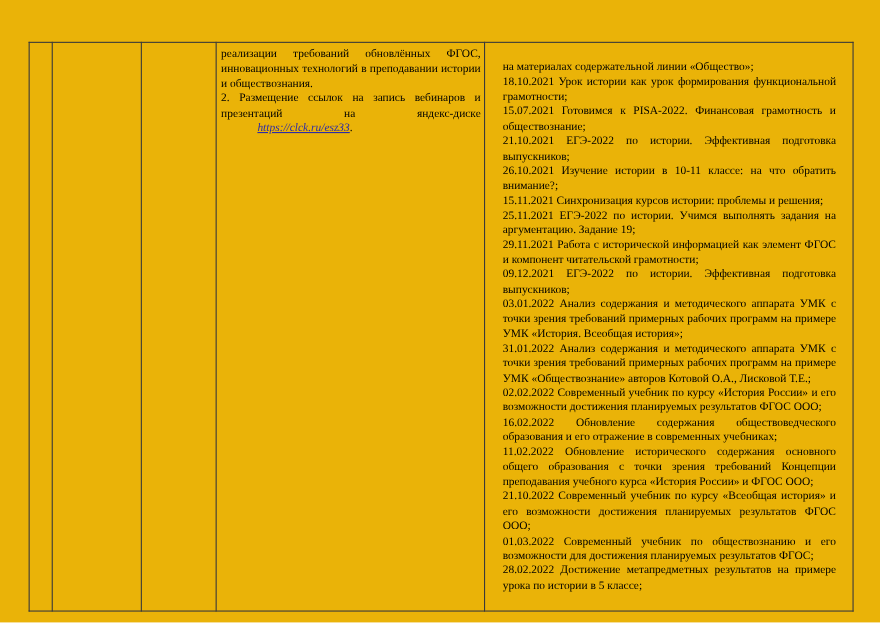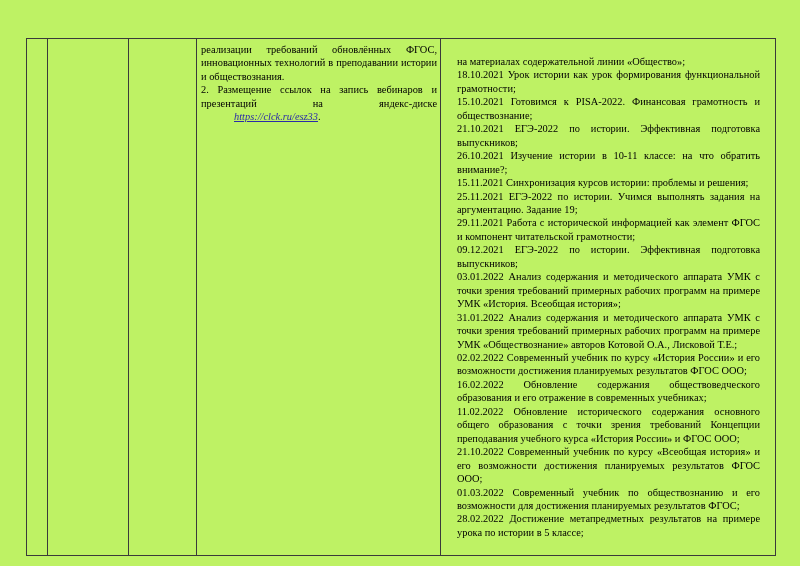--- a/index.html
+++ b/index.html
@@ -13,21 +13,21 @@
     height: 566px;
     font-family: "Liberation Serif", "DejaVu Serif", serif;
     color: #000000;
     -webkit-font-smoothing: antialiased;
   }
 
   .page {
     position: relative;
     width: 800px;
     height: 566px;
-    background: #bef264;
+    background: #eab308;
     overflow: hidden;
   }
 
   
   .doc-table {
     position: absolute;
     left: 26px;
     top: 38px;
     width: 749px;
     border-collapse: collapse;
@@ -116,21 +116,21 @@
             <p class="body-text para"><span>2. Размещение ссылок на запись вебинаров и презентаций на яндекс-диске </span><a class="link" href="#">https://clck.ru/esz33</a><span>.</span></p>
           </div>
         </td>
 
         <td>
           <div class="cell-pad">
             <div class="body-text">
               <span class="entry">на материалах содержательной линии «Общество»;</span>
               <div>
                   <span class="entry">18.10.2021 Урок истории как урок формирования функциональной грамотности;</span>
-                  <span class="entry">15.10.2021 Готовимся к PISA-2022. Финансовая грамотность и обществознание;</span>
+                  <span class="entry">15.07.2021 Готовимся к PISA-2022. Финансовая грамотность и обществознание;</span>
                   <span class="entry">21.10.2021 ЕГЭ-2022 по истории. Эффективная подготовка выпускников;</span>
                   <span class="entry">26.10.2021 Изучение истории в 10-11 классе: на что обратить внимание?;</span>
                   <span class="entry">15.11.2021 Синхронизация курсов истории: проблемы и решения;</span>
                   <span class="entry">25.11.2021 ЕГЭ-2022 по истории. Учимся выполнять задания на аргументацию. Задание 19;</span>
                   <span class="entry">29.11.2021 Работа с исторической информацией как элемент ФГОС и компонент читательской грамотности;</span>
                   <span class="entry">09.12.2021 ЕГЭ-2022 по истории. Эффективная подготовка выпускников;</span>
                   <span class="entry">03.01.2022 Анализ содержания и методического аппарата УМК с точки зрения требований примерных рабочих программ на примере УМК «История. Всеобщая история»;</span>
                   <span class="entry">31.01.2022 Анализ содержания и методического аппарата УМК с точки зрения требований примерных рабочих программ на примере УМК «Обществознание» авторов Котовой О.А., Лисковой Т.Е.;</span>
                   <span class="entry">02.02.2022 Современный учебник по курсу «История России» и его возможности достижения планируемых результатов ФГОС ООО;</span>
                   <span class="entry">16.02.2022 Обновление содержания обществоведческого образования и его отражение в современных учебниках;</span>

